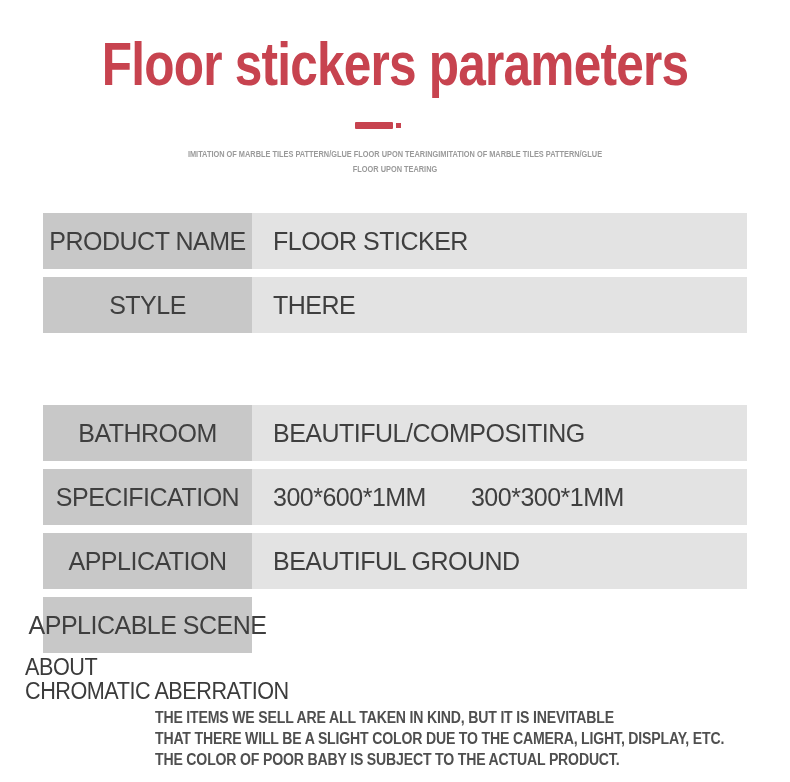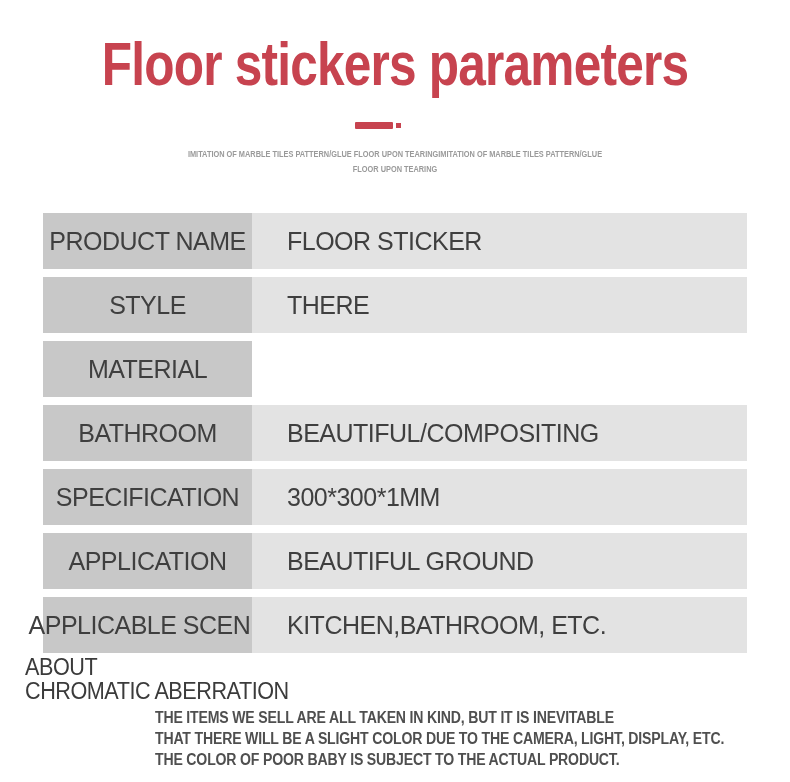--- a/index.html
+++ b/index.html
@@ -48,21 +48,21 @@
     width:209px;flex:0 0 209px;
     background:var(--label-bg);
     display:flex;align-items:center;justify-content:center;
     font-size:25px;color:var(--table-text);
     letter-spacing:-0.5px;white-space:nowrap;
   }
   .cell-value{
     flex:1;
     background:var(--value-bg);
     display:flex;align-items:center;
-    padding-left:35px;gap:45px;
+    padding-left:21px;gap:45px;
     font-size:25px;color:var(--table-text);
     letter-spacing:-0.5px;white-space:nowrap;
   }
   .footer-heading{
     position:absolute;left:25px;top:655px;
     font-size:23px;line-height:24px;
     color:#3b3b3b;letter-spacing:-0.5px;
     transform:scaleX(0.94);transform-origin:left top;
     white-space:nowrap;
   }
@@ -98,49 +98,46 @@
     </div>
 
     <div class="spec-row">
       <div class="cell-label">STYLE</div>
       <div class="cell-value">
         <span>THERE</span>
       </div>
     </div>
 
     <div class="spec-row">
-      <div class="cell-label">MATERIAL</div>
     </div>
 
     <div class="spec-row">
       <div class="cell-label">BATHROOM</div>
       <div class="cell-value">
         <span>BEAUTIFUL/COMPOSITING</span>
       </div>
     </div>
 
     <div class="spec-row">
       <div class="cell-label">SPECIFICATION</div>
       <div class="cell-value">
+        <span>300*600*1MM</span>
         <span>300*300*1MM</span>
       </div>
     </div>
 
     <div class="spec-row">
       <div class="cell-label">APPLICATION</div>
       <div class="cell-value">
         <span>BEAUTIFUL GROUND</span>
       </div>
     </div>
 
     <div class="spec-row">
       <div class="cell-label">APPLICABLE SCENE</div>
-      <div class="cell-value">
-        <span>KITCHEN,BATHROOM, ETC.</span>
-      </div>
     </div>
 
   </div>
 
   <div class="footer-heading">
     <div>ABOUT</div>
     <div>CHROMATIC ABERRATION</div>
   </div>
 
   <div class="footer-body">

